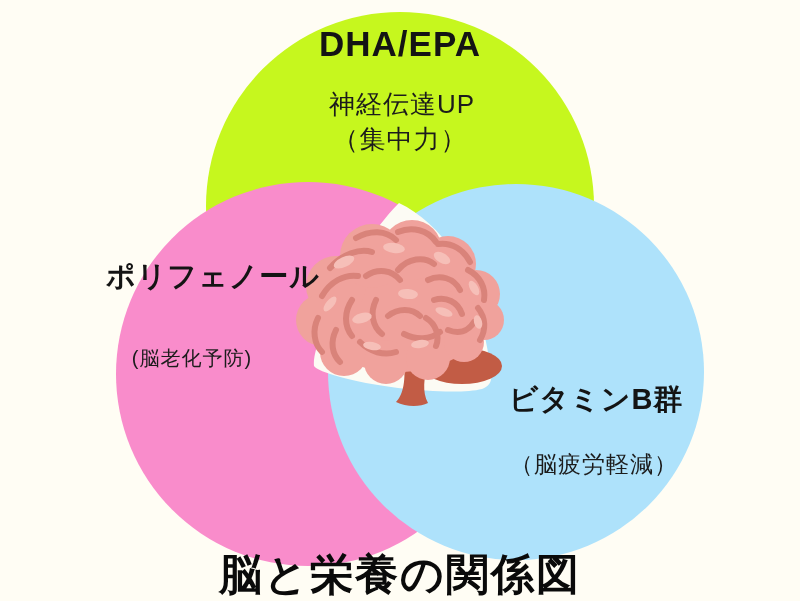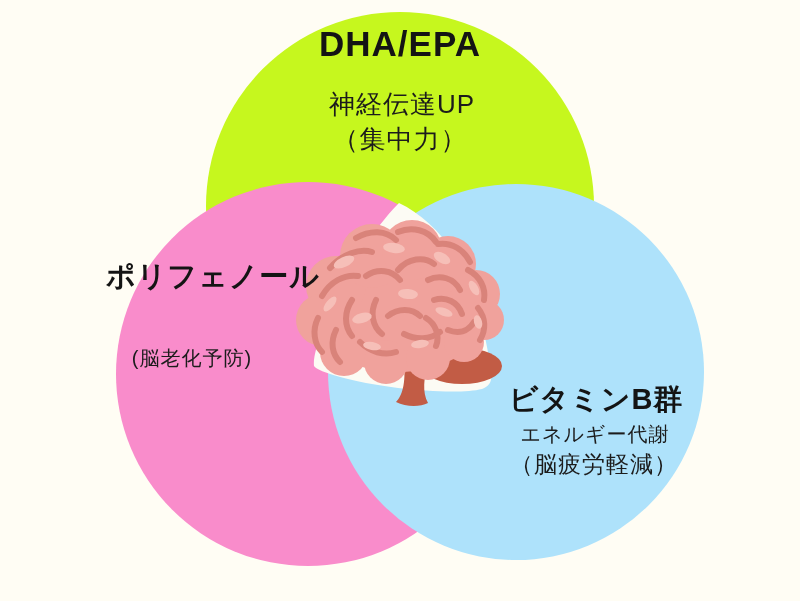--- a/index.html
+++ b/index.html
@@ -91,16 +91,16 @@
   </svg>
 
   <div class="lbl circle-title latin" style="left:400px;top:44px;">DHA/EPA</div>
   <div class="lbl circle-sub" style="left:400px;top:139px;font-size:26px;">（集中力）</div>
   <div class="lbl circle-sub" style="left:402px;top:104px;font-size:26px;">神経伝達UP</div>
 
   <div class="lbl circle-title" style="left:197px;top:277px;margin-left:16px;">ポリフェノール</div>
   <div class="lbl circle-sub" style="left:192px;top:358px;">(脳老化予防)</div>
 
   <div class="lbl circle-title" style="left:596px;top:385px;margin-top:15px;">ビタミンB群</div>
-  <div class="lbl circle-sub" style="left:595px;top:434px;">エネルギー代謝</div>
   <div class="lbl circle-sub" style="left:594px;top:465px;font-size:23px;">（脳疲労軽減）</div>
 
+  <div class="lbl main-title" style="left:400px;top:575px;">脳と栄養の関係図</div>
 </div>
 
 </body></html>

